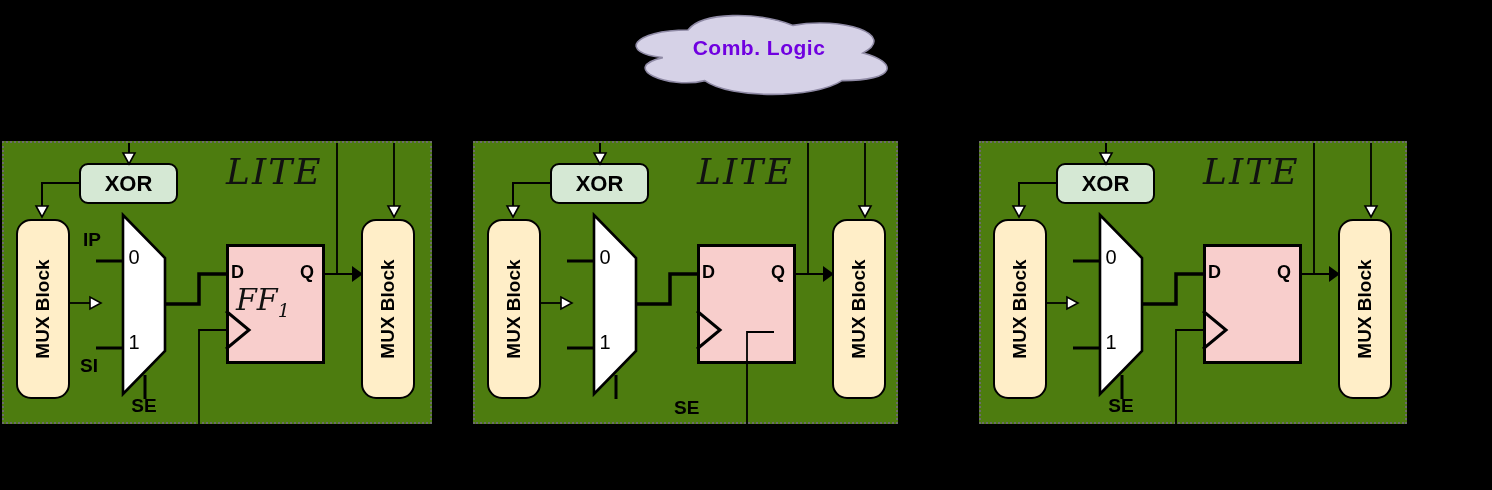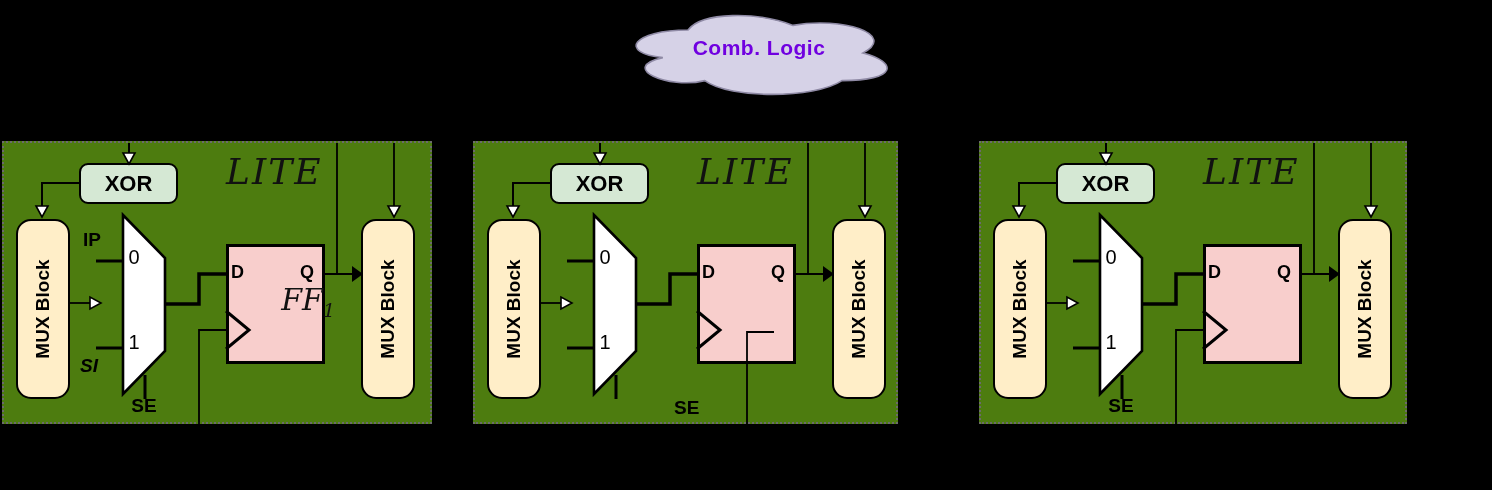--- a/index.html
+++ b/index.html
@@ -69,32 +69,32 @@
     border: 3px solid #000;
   }
   .port-label {
     position: absolute;
     font-size: 18px; font-weight: bold; color: #000;
   }
   .d-label { left: 227px; top: 119px; }
   .q-label { left: 296px; top: 119px; }
   .ff-name {
     position: absolute; left: 232px; top: 139px; width: 99px;
-    text-align: right;
+    text-align: left;
     font-family: "DejaVu Serif", serif;
     font-style: italic;
     font-size: 30px; color: #111;
   }
   .ff-name sub { font-size: 19px; }
   .pin-label {
     position: absolute;
     font-size: 19px; font-weight: bold; color: #000;
   }
   .ip-label { left: 79px;  top: 86px; }
-  .si-label { left: 76px;  top: 212px; font-style: italic; }
+  .si-label { left: 76px;  top: 212px; }
   .se-label-mux { left: 118px; top: 252px; width: 44px; text-align: center; }
   .se-label-ff  { left: 199px; top: 254px; }
   .bit-label {
     position: absolute;
     font-size: 20px; color: #000;
     width: 16px; text-align: center;
   }
   .bit0 { left: 122px; top: 103px; }
   .bit1 { left: 122px; top: 188px; }
 </style>

